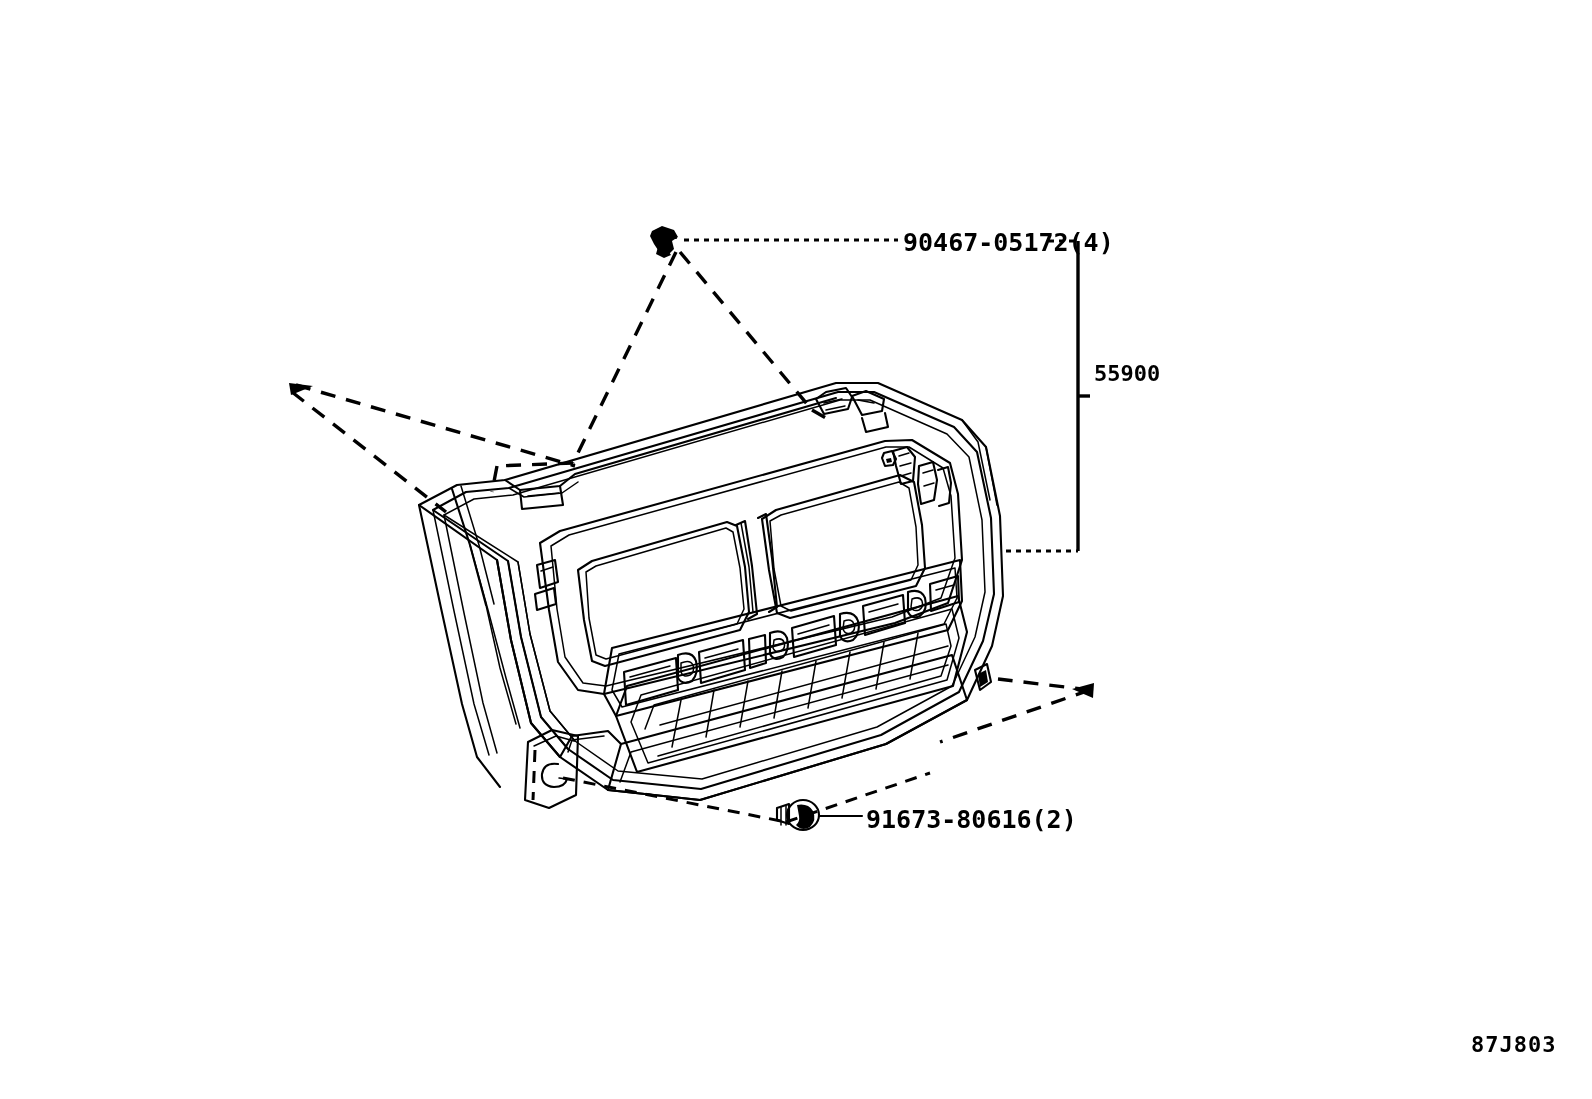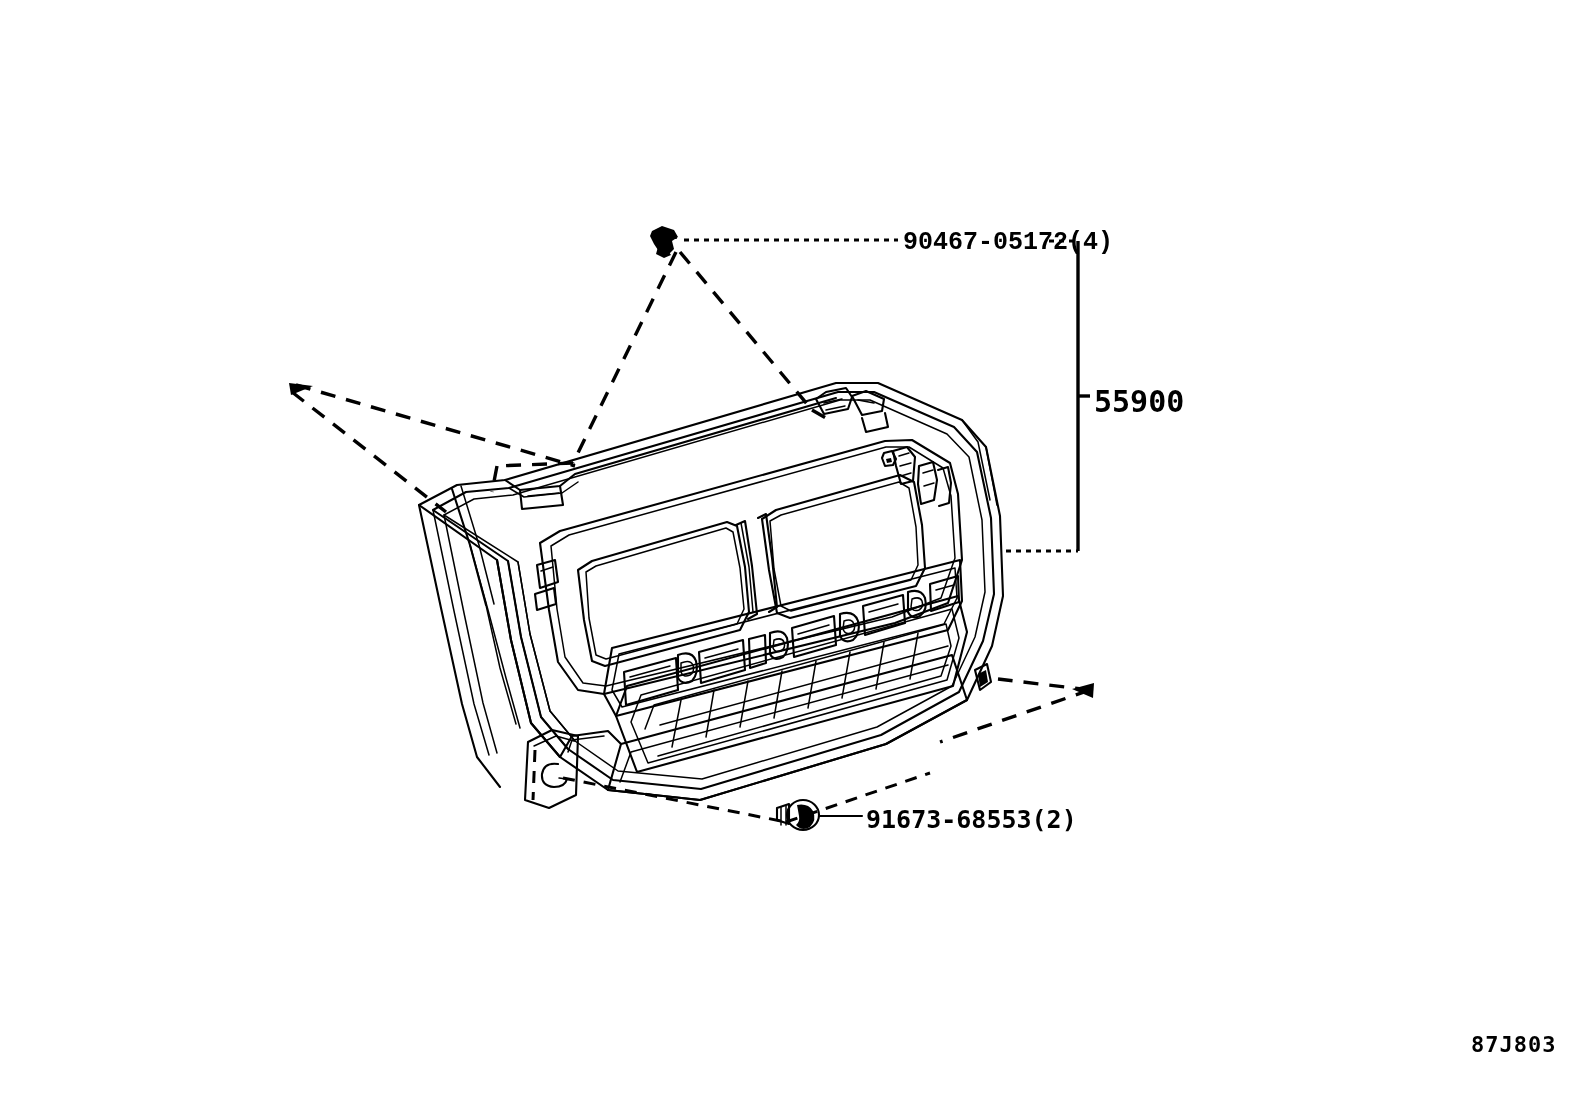--- a/index.html
+++ b/index.html
@@ -29,22 +29,22 @@
     display: block;
   }
   .lbl {
     position: absolute;
     color: #000000;
     font-family: "DejaVu Sans Mono", "Liberation Mono", monospace;
     font-weight: bold;
     white-space: nowrap;
     letter-spacing: 0px;
   }
-  #lbl-clip      { left: 903px;  top: 228px;  font-size: 25px; font-family: Liberation Mono, monospace; }
-  #lbl-assy      { left: 1094px; top: 384px;  font-size: 30px; }
+  #lbl-clip      { left: 903px;  top: 228px;  font-size: 25px; }
+  #lbl-assy      { left: 1094px; top: 361px;  font-size: 22px; }
   #lbl-screw     { left: 866px;  top: 805px;  font-size: 25px; }
   #lbl-sheetcode { left: 1471px; top: 1032px; font-size: 22px; letter-spacing: 1px; text-align: center; }
 </style>
 </head>
 <body>
 
 <div id="sheet">
 
   <svg id="art" viewBox="0 0 1592 1099">
     <defs>
@@ -256,17 +256,17 @@
       <path class="lnT" d="M962,420 L978,442 L990,500 M986,447 L997,505"></path>
 
     </g>
 
   </svg>
 
   <div class="lbl" id="lbl-clip">90467-05172(4)</div>
 
   <div class="lbl" id="lbl-assy">55900</div>
 
-  <div class="lbl" id="lbl-screw">91673-68553(2)</div>
+  <div class="lbl" id="lbl-screw">91673-80616(2)</div>
 
   <div class="lbl" id="lbl-sheetcode">87J803</div>
 
 </div>
 
 </body></html>

